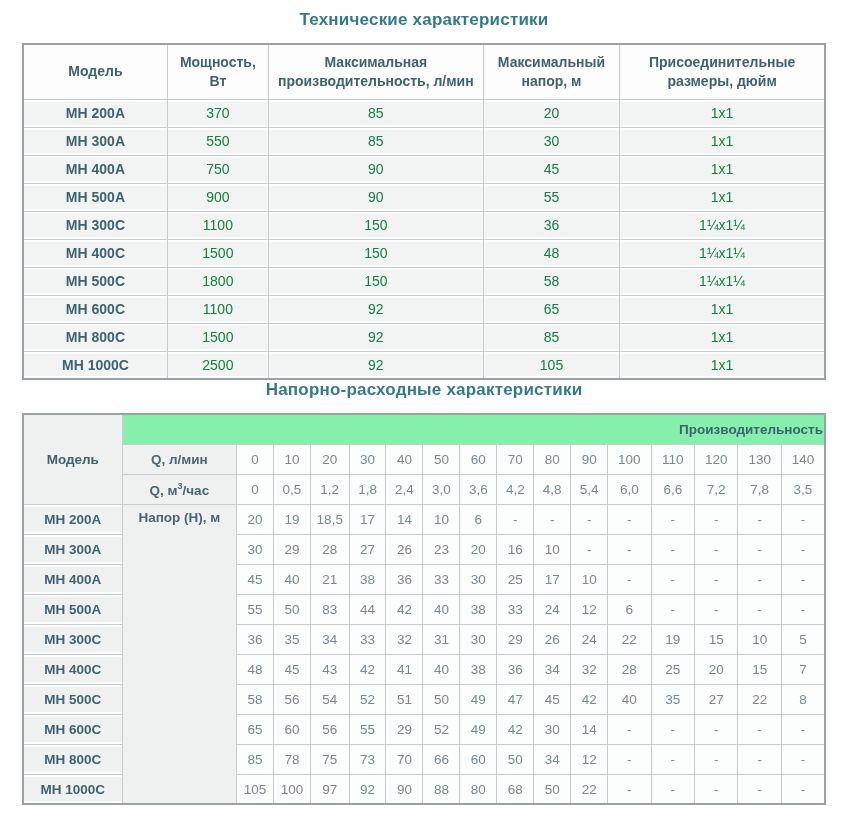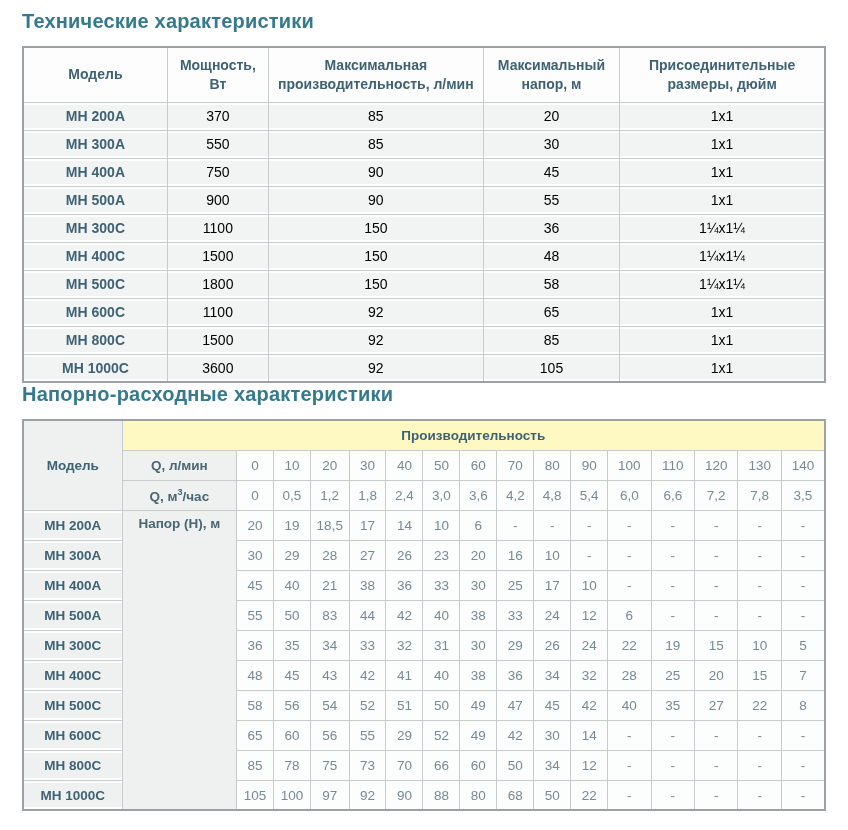--- a/index.html
+++ b/index.html
@@ -2,24 +2,25 @@
 <html><head>
 <meta charset="utf-8">
 <style>
   * { box-sizing: border-box; }
   html, body { margin: 0; padding: 0; background: #ffffff; }
   body { font-family: "Liberation Sans", "DejaVu Sans", sans-serif; }
   .page { width: 848px; padding: 10px 22px 14px 22px; }
 
   .section-title {
     color: #35798c;
-    font-size: 20px;
+    font-size: 17px;
     font-weight: 700;
     margin: 0 0 13px 0;
     letter-spacing: 0.2px;
+    text-align: center;
   }
   .section-title.second { }
 
   table {
     border-collapse: collapse;
     width: 100%;
     table-layout: fixed;
   }
   table.outer { border: 2px solid #9ba1a4; }
 
@@ -35,43 +36,43 @@
   .specs th {
     background: #fdfdfd;
     color: #3e6272;
     font-weight: 700;
     padding: 8px 6px;
     height: 54px;
     line-height: 1.35;
   }
   .specs tbody td {
     background: #f2f3f3;
-    color: #000000;
+    color: #15803d;
     height: 28px;
     padding: 0 6px;
     box-shadow: inset 0 2px 0 #fcfdfd, inset 0 -2px 0 #fcfdfd;
   }
   .specs tbody td.model {
     color: #3e6272;
     font-weight: 700;
   }
 
   
   .flow th, .flow td { font-size: 13.5px; }
   .flow .model-h {
     background: #eff1f1;
     color: #3e6272;
     font-weight: 700;
   }
   .flow .cap-h {
-    background: #fef9c3;
+    background: #86efac;
     color: #3e6272;
     font-weight: 700;
     height: 30px;
-    text-align: center;
+    text-align: right;
   }
   .flow .label-cell {
     background: #eff1f1;
     color: #4a6672;
     font-weight: 700;
     height: 30px;
     padding: 0 4px;
   }
   .flow .num-cell {
     background: #fcfdfd;
@@ -178,21 +179,21 @@
         </tr>
         <tr>
           <td class="model">МН 800С</td>
           <td>1500</td>
           <td>92</td>
           <td>85</td>
           <td>1x1</td>
         </tr>
         <tr>
           <td class="model">МН 1000С</td>
-          <td>3600</td>
+          <td>2500</td>
           <td>92</td>
           <td>105</td>
           <td>1x1</td>
         </tr>
       </tbody>
   </table>
 
   <h2 class="section-title second">Напорно-расходные характеристики</h2>
 
   <table class="outer flow">

